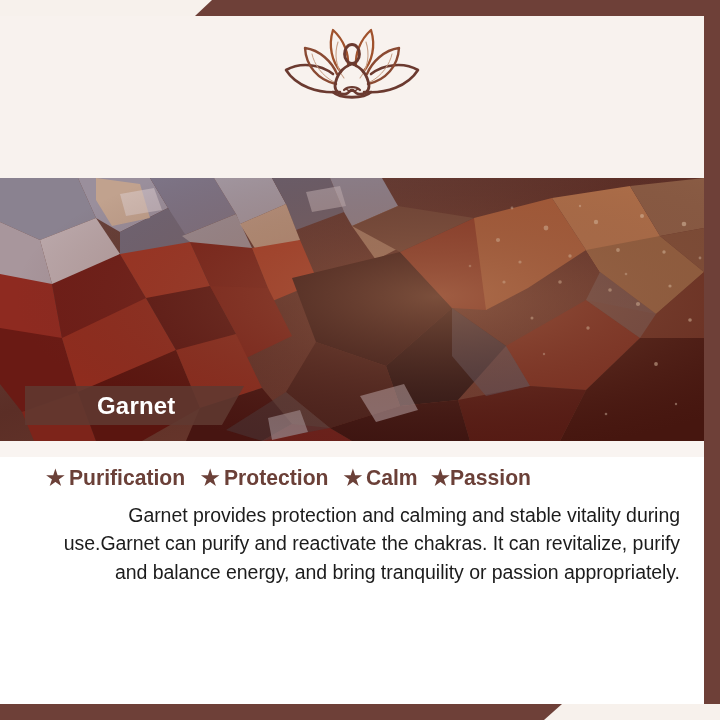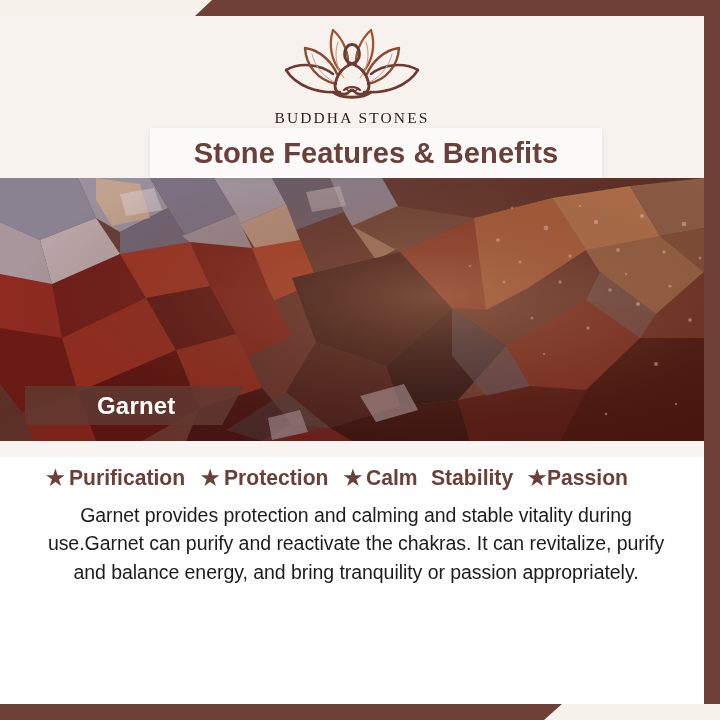--- a/index.html
+++ b/index.html
@@ -192,21 +192,21 @@
 
   .description {
     position: absolute;
     top: 60px;
     left: 32px;
     width: 648px;
     font-family: "Liberation Sans Narrow", "Liberation Sans", sans-serif;
     font-size: 19.5px;
     line-height: 1.46;
     color: #1c1c1c;
-    text-align: center;
+    text-align: right;
     letter-spacing: -0.05px;
   }
 </style>
 </head>
 <body>
 
 <div class="poster">
 
   <div class="frame-top-bar"></div>
   <div class="frame-right-bar"></div>
@@ -244,28 +244,24 @@
                        C71 71 72 68 74 68 C76 68 77 71 80 72
                        C86 73 91 70 91 64 C90 54 84 45 74 42 Z" stroke="#6b3a30" stroke-width="2.8"></path>
 
               <path d="M66 68 C70 64 78 64 82 68" stroke="#6b3a30" stroke-width="2.2"></path>
               <path d="M68 67 C71 70 77 70 80 67" stroke="#6b3a30" stroke-width="1.6"></path>
 
               <path d="M55 70 C62 77 86 77 93 70" stroke="#6b3a30" stroke-width="2.8"></path>
             </g>
           </svg>
         </span>
-        <div class="brand-name">BUDDHA STONES</div>
       </div>
 
     </div>
 
-    <div class="title-banner">
-      <div class="title-text">Stone Features &amp; Benefits</div>
-    </div>
 
     <div class="photo">
       <svg viewBox="0 0 704 263" preserveAspectRatio="none" xmlns="http://www.w3.org/2000/svg">
         <defs>
           <linearGradient id="bg" x1="0" y1="0" x2="1" y2="1">
             <stop offset="0%" stop-color="#6d4a44"></stop>
             <stop offset="45%" stop-color="#5b2e26"></stop>
             <stop offset="100%" stop-color="#7a4233"></stop>
           </linearGradient>
           <radialGradient id="glow" cx="0.62" cy="0.45" r="0.6">
@@ -386,24 +382,20 @@
         <span class="benefit">
           <span class="star">★</span>
           <span class="benefit-label">Protection</span>
         </span>
 
         <span class="benefit">
           <span class="star">★</span>
           <span class="benefit-label">Calm</span>
         </span>
 
-        <span class="benefit no-star">
-
-          <span class="benefit-label">Stability</span>
-        </span>
 
         <span class="benefit tight">
           <span class="star">★</span>
           <span class="benefit-label">Passion</span>
         </span>
 
       </div>
 
       <div class="description">Garnet provides protection and calming and stable vitality during use.Garnet can purify and reactivate the chakras. It can revitalize, purify and balance energy, and bring tranquility or passion appropriately.</div>
     </div>

